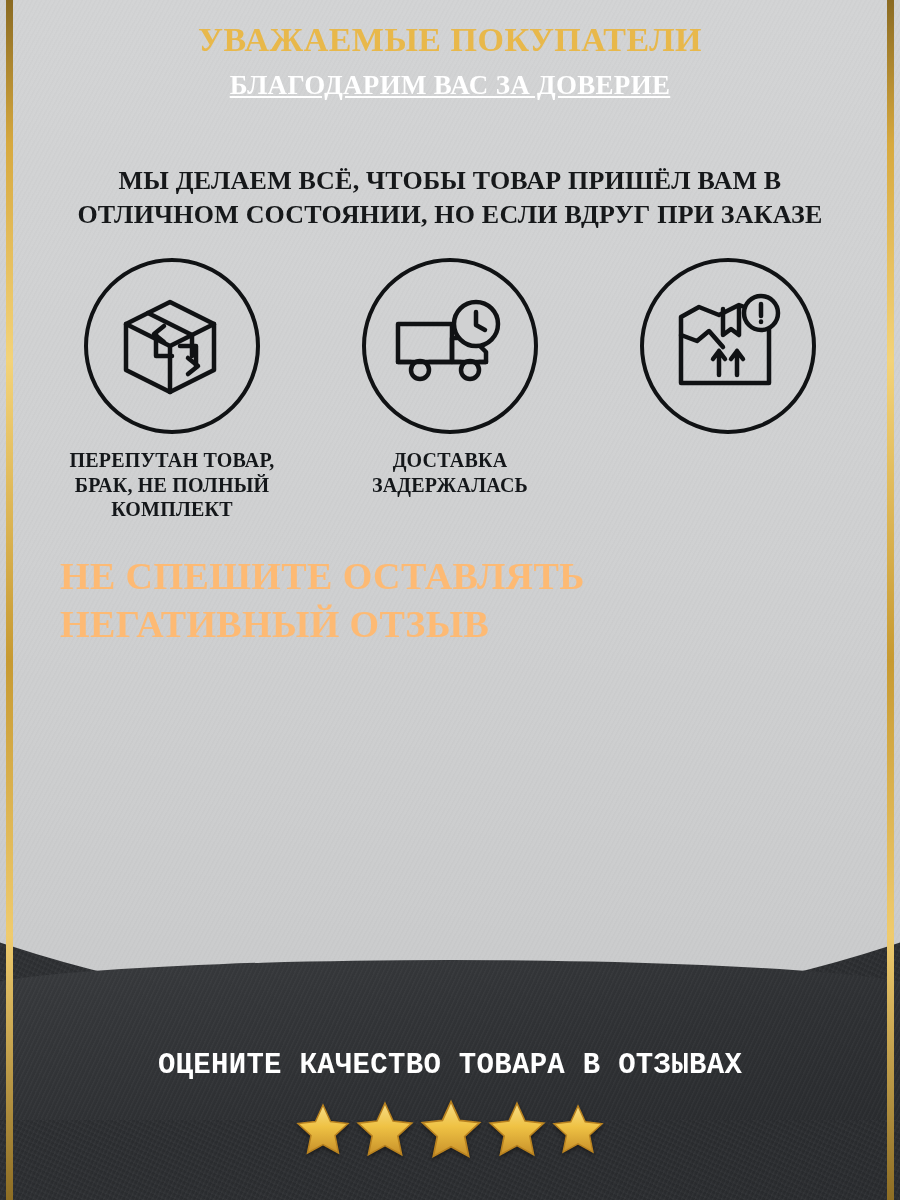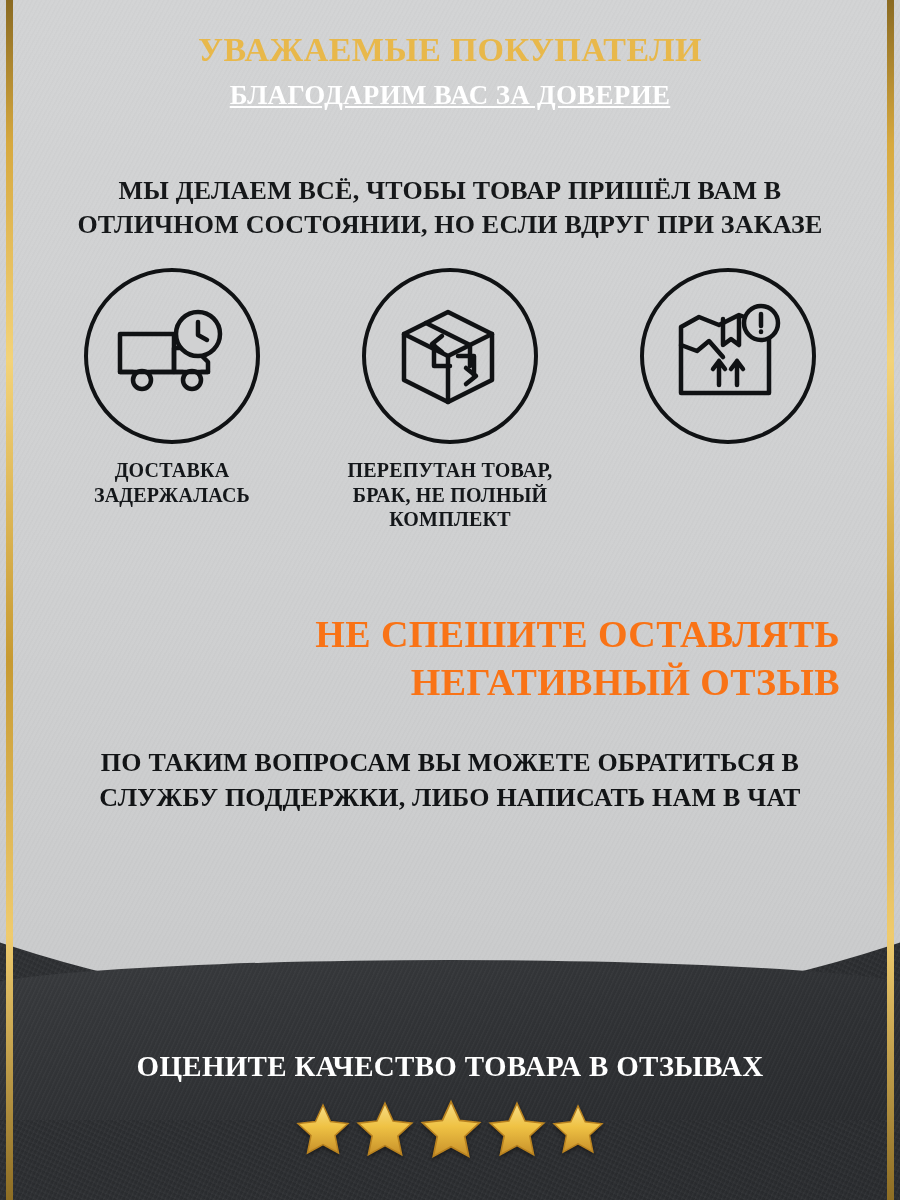--- a/index.html
+++ b/index.html
@@ -68,21 +68,21 @@
   .rail.right { right: 6px; }
 
   .content {
     position: absolute;
     inset: 0;
     z-index: 5;
   }
 
   
   .header {
-    padding-top: 32px;
+    padding-top: 22px;
     text-align: center;
   }
   .header-title {
     font-size: 34px;
     font-weight: bold;
     letter-spacing: 0.5px;
     color: #e8b84b;
     text-transform: uppercase;
     line-height: 1.05;
   }
@@ -141,25 +141,25 @@
     font-size: 20px;
     font-weight: bold;
     color: #14171a;
     text-transform: uppercase;
     line-height: 1.22;
     letter-spacing: 0.2px;
   }
 
   
   .statement {
-    margin-top: 80px;
-    text-align: right;
+    margin-top: 32px;
+    text-align: left;
     font-size: 38px;
     font-weight: bold;
-    color: #f97316;
+    color: #fdba74;
     text-transform: uppercase;
     line-height: 1.25;
     letter-spacing: 0.4px;
     padding: 0 60px;
   }
 
   
   .support {
     margin-top: 40px;
     text-align: center;
@@ -174,20 +174,21 @@
 
   
   .footer {
     position: absolute;
     left: 0;
     right: 0;
     bottom: 0;
     height: 170px;
     text-align: center;
     z-index: 6;
+    font-family: Liberation Mono, monospace;
   }
   .footer-title {
     padding-top: 18px;
     font-size: 29px;
     font-weight: bold;
     color: #ffffff;
     text-transform: uppercase;
     line-height: 1.25;
     letter-spacing: 0.3px;
   }
@@ -215,39 +216,20 @@
   <div class="content">
 
     <div class="header">
       <div class="header-title">УВАЖАЕМЫЕ ПОКУПАТЕЛИ</div>
       <div class="header-sub">БЛАГОДАРИМ ВАС ЗА ДОВЕРИЕ</div>
     </div>
 
     <div class="intro">МЫ ДЕЛАЕМ ВСЁ, ЧТОБЫ ТОВАР ПРИШЁЛ ВАМ В ОТЛИЧНОМ СОСТОЯНИИ, НО ЕСЛИ ВДРУГ ПРИ ЗАКАЗЕ</div>
 
     <div class="icons-row">
-
-      <div class="icon-item">
-        <div class="icon-circle">
-          <svg width="120" height="100" viewBox="0 0 120 100" fill="none" stroke="#101214" stroke-width="4.5" stroke-linecap="round" stroke-linejoin="round">
-
-            <path d="M8 28 H62 V66 H8 Z"></path>
-            <path d="M62 42 H82 L96 56 V66 H62 Z"></path>
-
-            <circle cx="30" cy="74" r="9"></circle>
-            <circle cx="80" cy="74" r="9"></circle>
-
-            <path d="M8 66 H21 M39 66 H71 M89 66 H96"></path>
-
-            <circle cx="86" cy="28" r="22" fill="#d0d1d2"></circle>
-            <path d="M86 16 V29 L95 34"></path>
-          </svg>
-        </div>
-        <div class="icon-caption">ДОСТАВКА ЗАДЕРЖАЛАСЬ</div>
-      </div>
 
       <div class="icon-item">
         <div class="icon-circle">
           <svg width="124" height="112" viewBox="0 0 124 112" fill="none" stroke="#101214" stroke-width="4.5" stroke-linecap="round" stroke-linejoin="round">
 
             <path d="M16 34 L60 12 L104 34 L104 80 L60 102 L16 80 Z"></path>
             <path d="M16 34 L60 56 L104 34"></path>
             <path d="M60 56 L60 102"></path>
             <path d="M38 23 L82 45 L82 66"></path>
 
@@ -255,41 +237,59 @@
             <path d="M54 36 L44 44 L54 52"></path>
             <path d="M86 76 L86 56 L70 56"></path>
             <path d="M78 84 L88 76 L78 68"></path>
           </svg>
         </div>
         <div class="icon-caption">ПЕРЕПУТАН ТОВАР, БРАК, НЕ ПОЛНЫЙ КОМПЛЕКТ</div>
       </div>
 
       <div class="icon-item">
         <div class="icon-circle">
+          <svg width="120" height="100" viewBox="0 0 120 100" fill="none" stroke="#101214" stroke-width="4.5" stroke-linecap="round" stroke-linejoin="round">
+
+            <path d="M8 28 H62 V66 H8 Z"></path>
+            <path d="M62 42 H82 L96 56 V66 H62 Z"></path>
+
+            <circle cx="30" cy="74" r="9"></circle>
+            <circle cx="80" cy="74" r="9"></circle>
+
+            <path d="M8 66 H21 M39 66 H71 M89 66 H96"></path>
+
+            <circle cx="86" cy="28" r="22" fill="#d0d1d2"></circle>
+            <path d="M86 16 V29 L95 34"></path>
+          </svg>
+        </div>
+        <div class="icon-caption">ДОСТАВКА ЗАДЕРЖАЛАСЬ</div>
+      </div>
+
+      <div class="icon-item">
+        <div class="icon-circle">
           <svg width="118" height="110" viewBox="0 0 118 110" fill="none" stroke="#101214" stroke-width="4.5" stroke-linecap="round" stroke-linejoin="round">
 
             <path d="M12 26 L30 16 L50 24 L70 14 L92 22 L100 18 L100 92 L12 92 Z"></path>
             <path d="M12 44 L28 50 L40 40 L54 56"></path>
             <path d="M54 18 L54 44 L62 38 L70 44 L70 16"></path>
 
             <path d="M50 84 L50 60 M50 60 L44 68 M50 60 L56 68"></path>
             <path d="M68 84 L68 60 M68 60 L62 68 M68 60 L74 68"></path>
 
             <circle cx="92" cy="22" r="17" fill="#d0d1d2"></circle>
             <path d="M92 13 L92 25"></path>
             <path d="M92 30.5 L92 31"></path>
           </svg>
         </div>
       </div>
 
     </div>
 
     <div class="statement">НЕ СПЕШИТЕ ОСТАВЛЯТЬ НЕГАТИВНЫЙ ОТЗЫВ</div>
 
-    <div class="support">ПО ТАКИМ ВОПРОСАМ ВЫ МОЖЕТЕ ОБРАТИТЬСЯ В СЛУЖБУ ПОДДЕРЖКИ, ЛИБО НАПИСАТЬ НАМ В ЧАТ</div>
 
   </div>
 
   <div class="footer">
     <div class="footer-title">ОЦЕНИТЕ КАЧЕСТВО ТОВАРА В ОТЗЫВАХ</div>
     <div class="stars">
       <svg class="star" width="56" height="54" viewBox="0 0 56 54">
         <defs>
           <linearGradient id="g1" x1="0" y1="0" x2="0" y2="1">
             <stop offset="0%" stop-color="#f7dd86"></stop>

